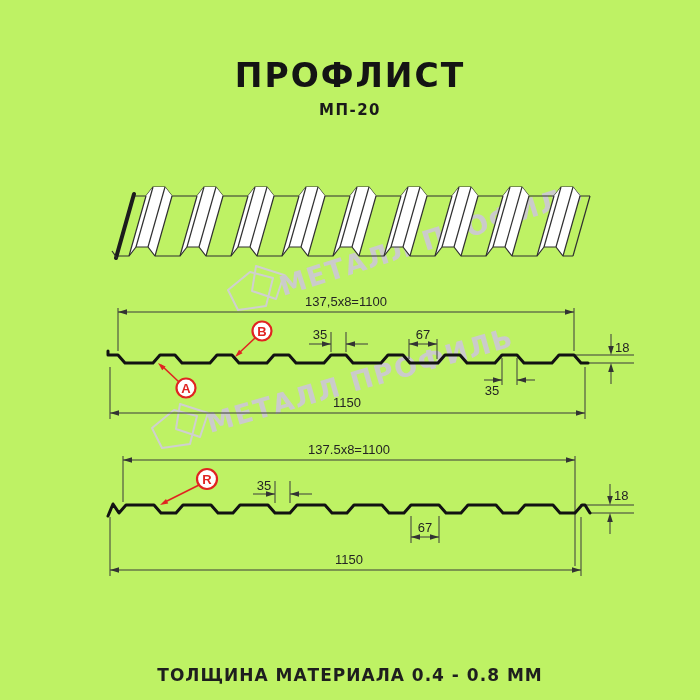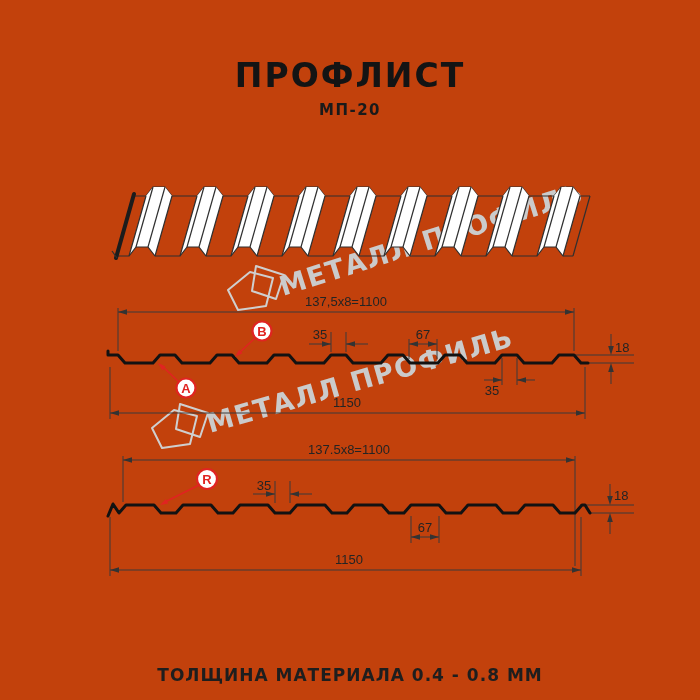--- a/index.html
+++ b/index.html
@@ -1,16 +1,16 @@
 <!DOCTYPE html>
 <html><head>
 <meta charset="utf-8">
 <style>
   html,body{margin:0;padding:0;background:#ffffff;}
-  .stage{position:relative;width:700px;height:700px;background:#c2410c;overflow:hidden;
+  .stage{position:relative;width:700px;height:700px;background:#bef264;overflow:hidden;
          font-family:"Liberation Sans",sans-serif;}
   .title{position:absolute;top:56px;left:0;width:700px;text-align:center;
          font-family:"DejaVu Sans",sans-serif;font-weight:bold;font-size:33px;
          letter-spacing:2px;color:#141414;}
   .subtitle{position:absolute;top:101px;left:0;width:700px;text-align:center;
          font-family:"DejaVu Sans",sans-serif;font-weight:600;font-size:15px;
          letter-spacing:1.5px;color:#1a1a1a;}
   .footer{position:absolute;top:617px;left:0;width:700px;text-align:center;
          font-family:"DejaVu Sans",sans-serif;font-weight:600;font-size:17px;
          letter-spacing:1px;color:#1e1e1e;margin-top:48px;}

